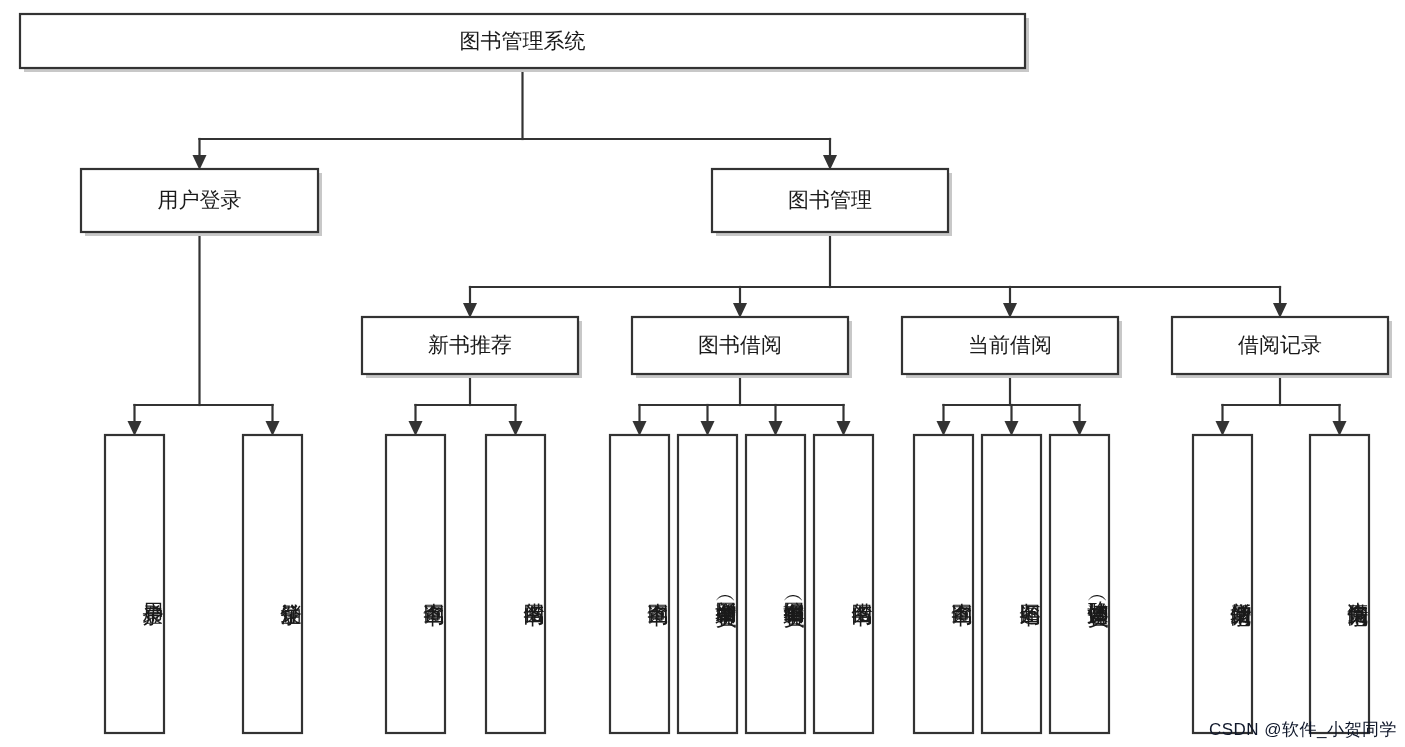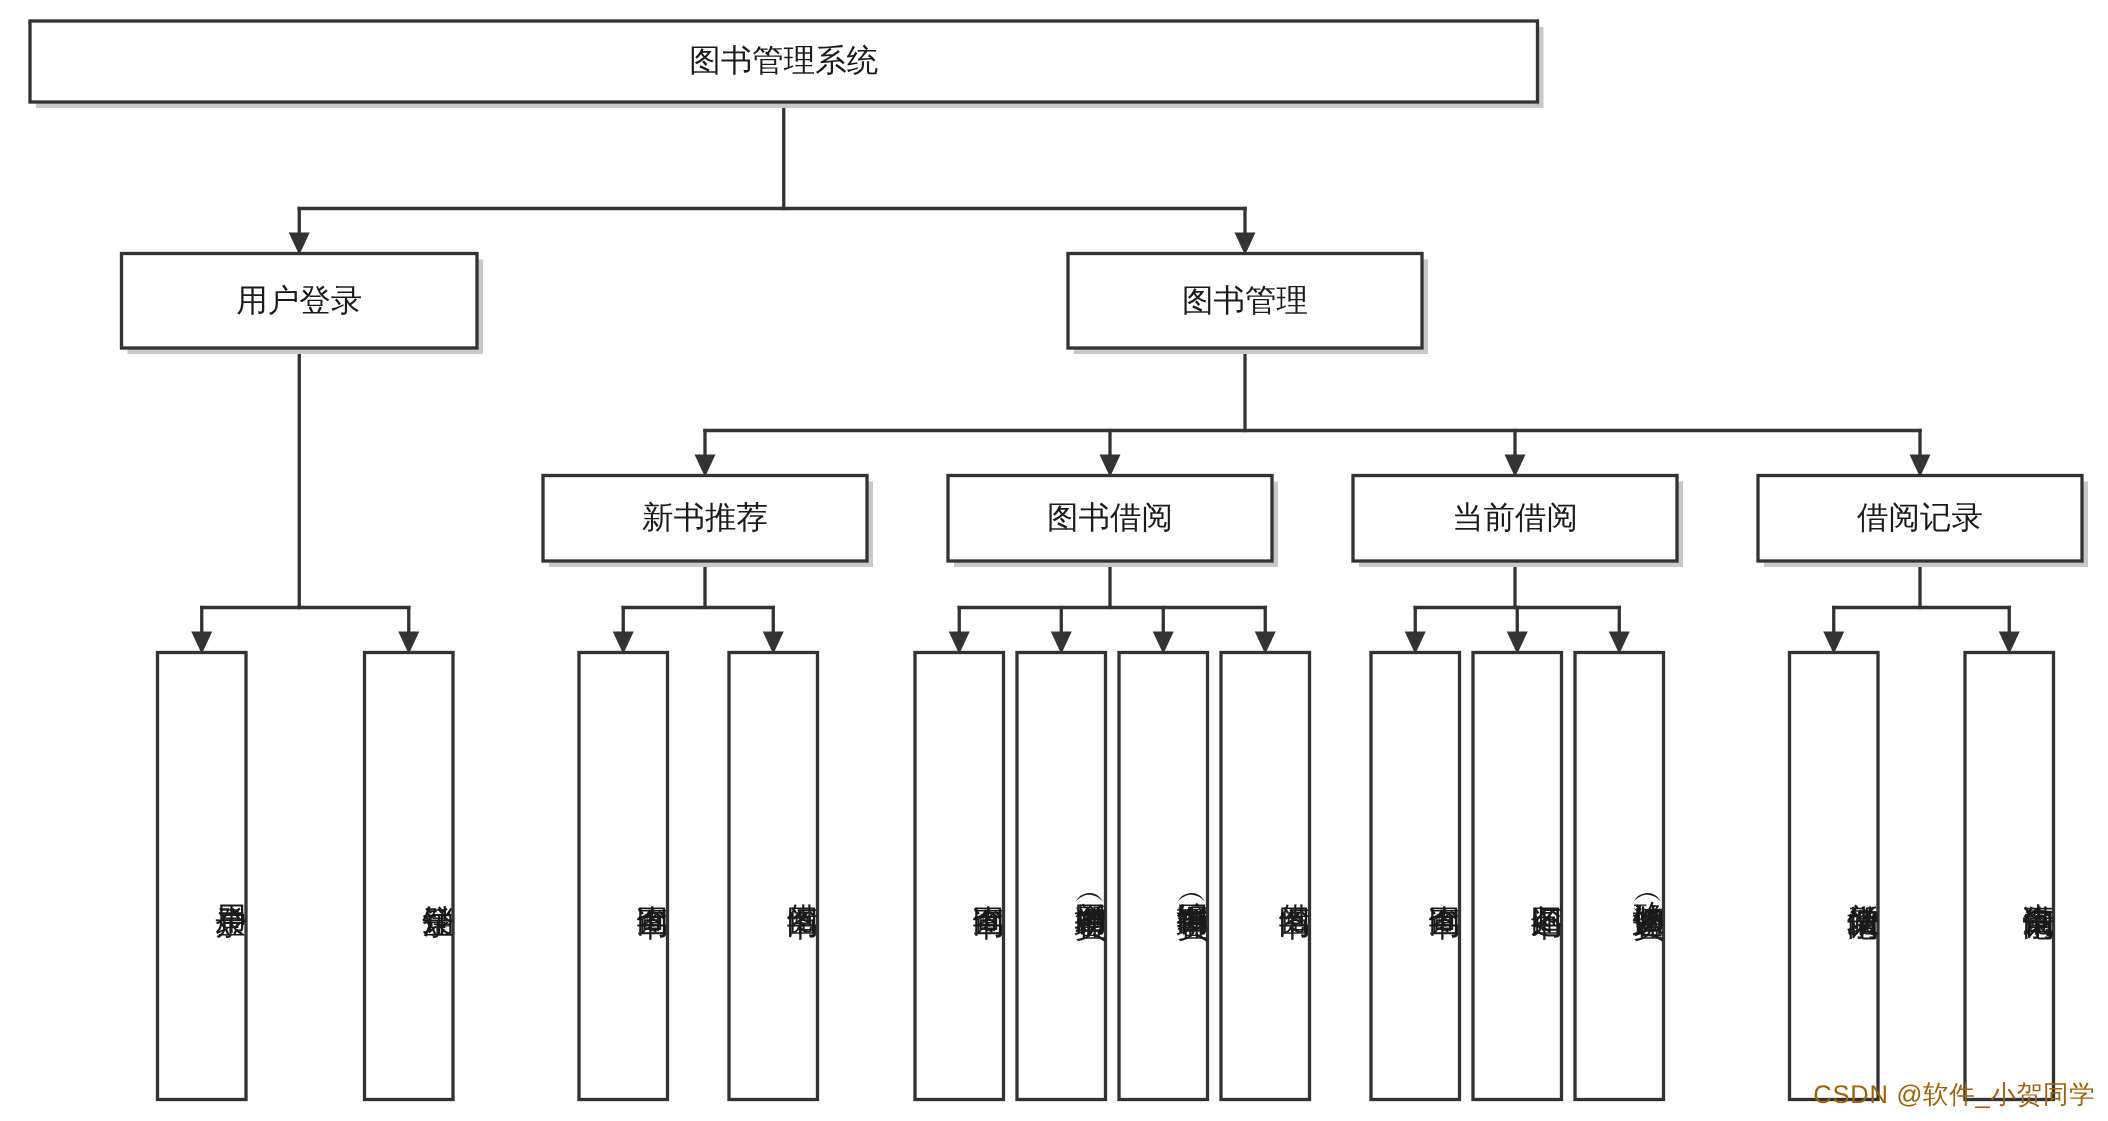--- a/index.html
+++ b/index.html
@@ -66,21 +66,21 @@
     line-height: 1.0;
     white-space: nowrap;
     pointer-events: none;
   }
   #watermark {
     position: absolute;
     right: 8px;
     bottom: 6px;
     font-family: "Liberation Sans", "DejaVu Sans", sans-serif;
     font-size: 17px;
-    color: #a16207;
+    color: #0f172a;
     letter-spacing: 0.5px;
     white-space: nowrap;
   }
 </style>
 </head>
 <body>
 
 <div id="diagram-root">
 
   <svg id="tree-svg" viewBox="0 0 1405 747" xmlns="http://www.w3.org/2000/svg">

